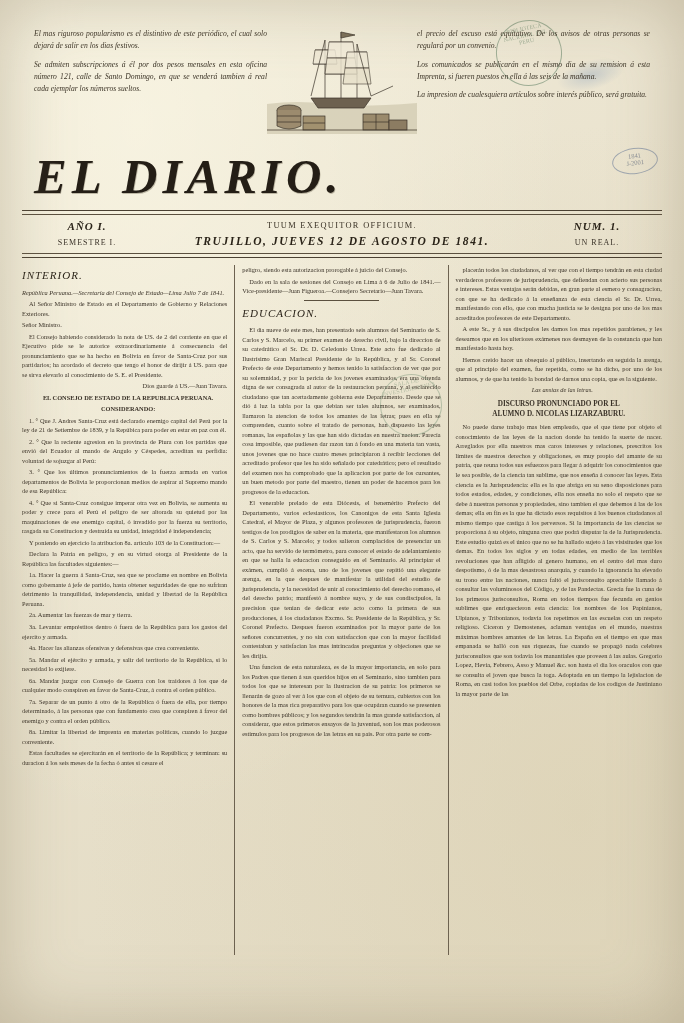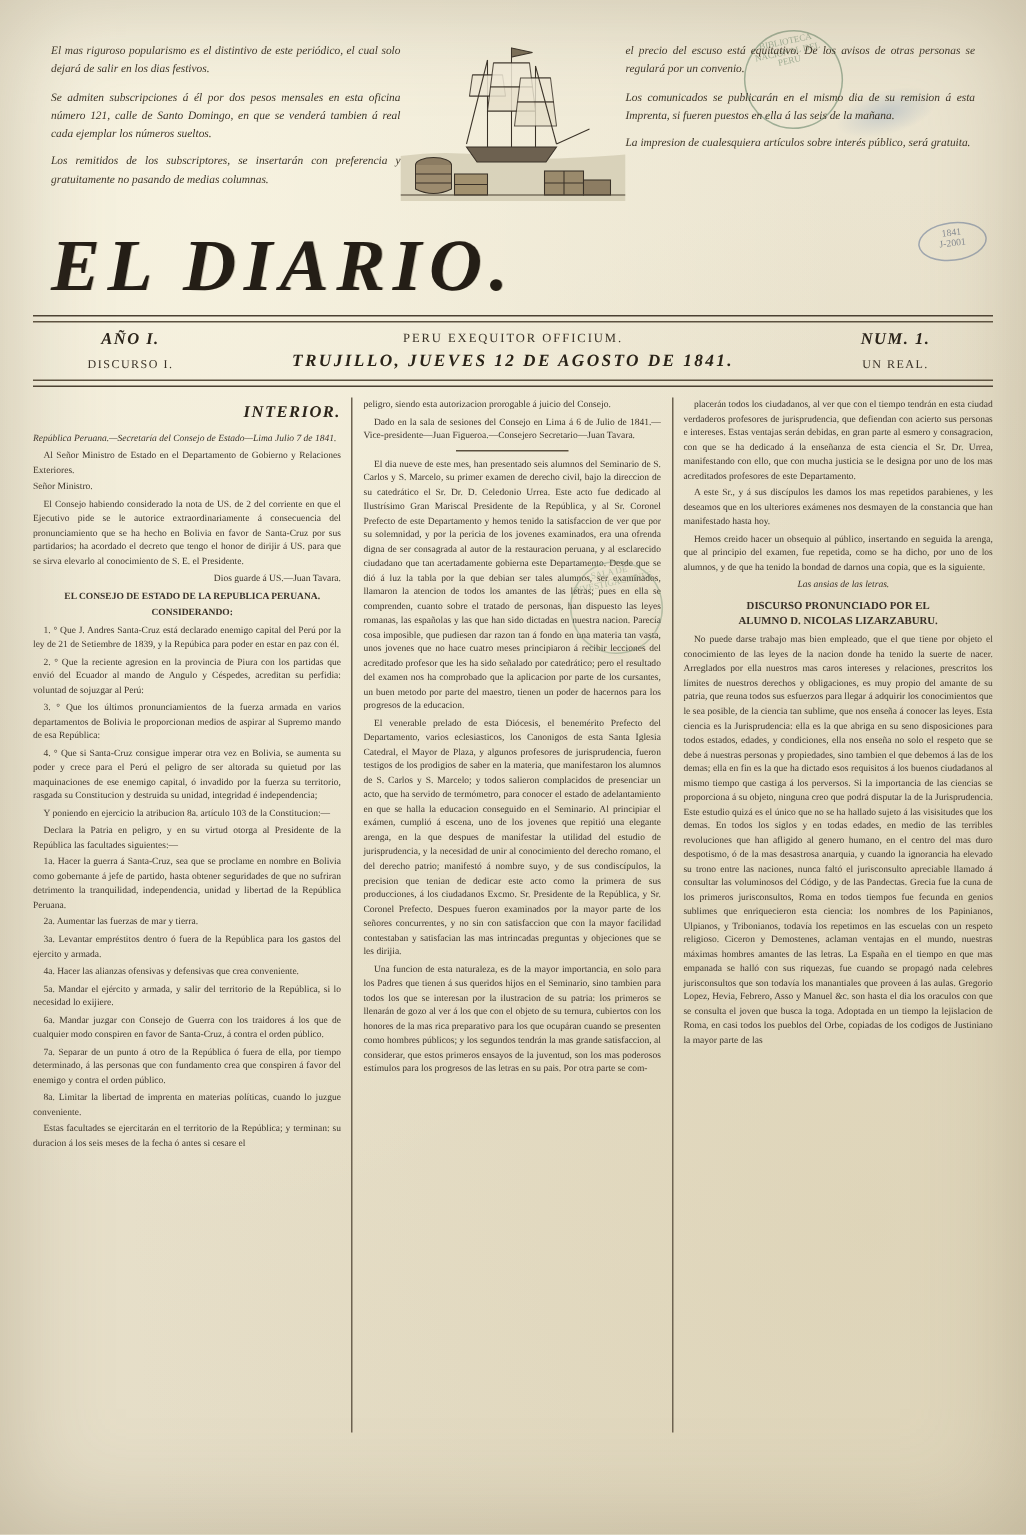--- a/index.html
+++ b/index.html
@@ -135,22 +135,22 @@
     text-align: justify;
     hyphens: auto;
     overflow: hidden;
   }
   .col.c1 { padding-left: 0; border-right: 0.6px solid #6d6250; }
   .col.c2 { border-right: 0.6px solid #6d6250; }
   .col.c3 { padding-right: 0; }
   .col p { margin: 0 0 2px 0; text-indent: 7px; }
   .col p.noind { text-indent: 0; }
   .sec-head {
-    text-align: right;
-    font-weight: bold;
+    text-align: left;
+    font-weight: normal;
     font-style: italic;
     font-size: 11px;
     letter-spacing: 1px;
     margin: 2px 0 4px 0;
     color: #2b241a;
   }
   .sub-head {
     text-align: center;
     font-weight: bold;
     font-size: 7.2px;
@@ -224,21 +224,20 @@
   <div class="stamp box">
     <div>1841</div>
     <div>J-2001</div>
   </div>
 
   <div class="masthead">
     <div class="mast-cols">
       <div class="mast-col left">
         <p>El mas riguroso popularismo es el distintivo de este periódico, el cual solo dejará de salir en los dias festivos.</p>
         <p>Se admiten subscripciones á él por dos pesos mensales en esta oficina número 121, calle de Santo Domingo, en que se venderá tambien á real cada ejemplar los números sueltos.</p>
-        <p>Los remitidos de los subscriptores, se insertarán con preferencia y gratuitamente no pasando de medias columnas.</p>
       </div>
 
       <div class="mast-art">
         <svg class="engraving" viewBox="0 0 150 116" xmlns="http://www.w3.org/2000/svg">
 
           <rect x="0" y="0" width="150" height="116" fill="none"></rect>
 
           <path d="M0,80 Q30,76 60,80 T150,79 L150,110 L0,110 Z" fill="#cfc7ae" opacity="0.7"></path>
           <g stroke="#3a3228" stroke-width="0.7" fill="none">
 
@@ -299,24 +298,24 @@
     </div>
   </div>
 
   <div class="rule"></div>
   <div style="height:3px"></div>
   <div class="rule thin"></div>
 
   <div class="banner">
     <div class="banner-left">
       <div class="bk">AÑO I.</div>
-      <div class="banner-sub" style="margin-top:6px">DISCURSO I.</div>
+      <div class="banner-sub" style="margin-top:6px">SEMESTRE I.</div>
     </div>
     <div class="banner-center">
-      <div class="banner-mid-top">PERU EXEQUITOR OFFICIUM.</div>
+      <div class="banner-mid-top">TUUM EXEQUITOR OFFICIUM.</div>
       <div class="banner-mid-bot">TRUJILLO, JUEVES 12 DE AGOSTO DE 1841.</div>
     </div>
     <div class="banner-right">
       <div class="bk">NUM. 1.</div>
       <div class="banner-sub" style="margin-top:6px">UN REAL.</div>
     </div>
   </div>
 
   <div class="rule thin"></div>
   <div style="height:3px"></div>
@@ -348,20 +347,21 @@
       <p>7a. Separar de un punto á otro de la República ó fuera de ella, por tiempo determinado, á las personas que con fundamento crea que conspiren á favor del enemigo y contra el orden público.</p>
       <p>8a. Limitar la libertad de imprenta en materias políticas, cuando lo juzgue conveniente.</p>
       <p>Estas facultades se ejercitarán en el territorio de la República; y terminan: su duracion á los seis meses de la fecha ó antes si cesare el</p>
       <p></p>
     </div>
 
     <div class="col c2">
       <p class="noind">peligro, siendo esta autorizacion prorogable á juicio del Consejo.</p>
       <p>Dado en la sala de sesiones del Consejo en Lima á 6 de Julio de 1841.—Vice-presidente—Juan Figueroa.—Consejero Secretario—Juan Tavara.</p>
       <div class="hr-short"></div>
+      <div class="sec-head">EDUCACION.</div>
       <p>El dia nueve de este mes, han presentado seis alumnos del Seminario de S. Carlos y S. Marcelo, su primer examen de derecho civil, bajo la direccion de su catedrático el Sr. Dr. D. Celedonio Urrea. Este acto fue dedicado al Ilustrísimo Gran Mariscal Presidente de la República, y al Sr. Coronel Prefecto de este Departamento y hemos tenido la satisfaccion de ver que por su solemnidad, y por la pericia de los jovenes examinados, era una ofrenda digna de ser consagrada al autor de la restauracion peruana, y al esclarecido ciudadano que tan acertadamente gobierna este Departamento. Desde que se dió á luz la tabla por la que debian ser tales alumnos, ser examinados, llamaron la atencion de todos los amantes de las letras; pues en ella se comprenden, cuanto sobre el tratado de personas, han dispuesto las leyes romanas, las españolas y las que han sido dictadas en nuestra nacion. Parecía cosa imposible, que pudiesen dar razon tan á fondo en una materia tan vasta, unos jovenes que no hace cuatro meses principiaron á recibir lecciones del acreditado profesor que les ha sido señalado por catedrático; pero el resultado del examen nos ha comprobado que la aplicacion por parte de los cursantes, un buen metodo por parte del maestro, tienen un poder de hacernos para los progresos de la educacion.</p>
       <p>El venerable prelado de esta Diócesis, el benemérito Prefecto del Departamento, varios eclesiasticos, los Canonigos de esta Santa Iglesia Catedral, el Mayor de Plaza, y algunos profesores de jurisprudencia, fueron testigos de los prodigios de saber en la materia, que manifestaron los alumnos de S. Carlos y S. Marcelo; y todos salieron complacidos de presenciar un acto, que ha servido de termómetro, para conocer el estado de adelantamiento en que se halla la educacion conseguido en el Seminario. Al principiar el exámen, cumplió á escena, uno de los jovenes que repitió una elegante arenga, en la que despues de manifestar la utilidad del estudio de jurisprudencia, y la necesidad de unir al conocimiento del derecho romano, el del derecho patrio; manifestó á nombre suyo, y de sus condiscípulos, la precision que tenian de dedicar este acto como la primera de sus producciones, á los ciudadanos Excmo. Sr. Presidente de la República, y Sr. Coronel Prefecto. Despues fueron examinados por la mayor parte de los señores concurrentes, y no sin con satisfaccion que con la mayor facilidad contestaban y satisfacian las mas intrincadas preguntas y objeciones que se les dirijia.</p>
       <p>Una funcion de esta naturaleza, es de la mayor importancia, en solo para los Padres que tienen á sus queridos hijos en el Seminario, sino tambien para todos los que se interesan por la ilustracion de su patria: los primeros se llenarán de gozo al ver á los que con el objeto de su ternura, cubiertos con los honores de la mas rica preparativo para los que ocupáran cuando se presenten como hombres públicos; y los segundos tendrán la mas grande satisfaccion, al considerar, que estos primeros ensayos de la juventud, son los mas poderosos estímulos para los progresos de las letras en su pais. Por otra parte se com-</p>
     </div>
 
     <div class="col c3">
       <p>placerán todos los ciudadanos, al ver que con el tiempo tendrán en esta ciudad verdaderos profesores de jurisprudencia, que defiendan con acierto sus personas e intereses. Estas ventajas serán debidas, en gran parte al esmero y consagracion, con que se ha dedicado á la enseñanza de esta ciencia el Sr. Dr. Urrea, manifestando con ello, que con mucha justicia se le designa por uno de los mas acreditados profesores de este Departamento.</p>
       <p>A este Sr., y á sus discípulos les damos los mas repetidos parabienes, y les deseamos que en los ulteriores exámenes nos desmayen de la constancia que han manifestado hasta hoy.</p>
       <p>Hemos creido hacer un obsequio al público, insertando en seguida la arenga, que al principio del examen, fue repetida, como se ha dicho, por uno de los alumnos, y de que ha tenido la bondad de darnos una copia, que es la siguiente.</p>
       <p class="center ital">Las ansias de las letras.</p>

